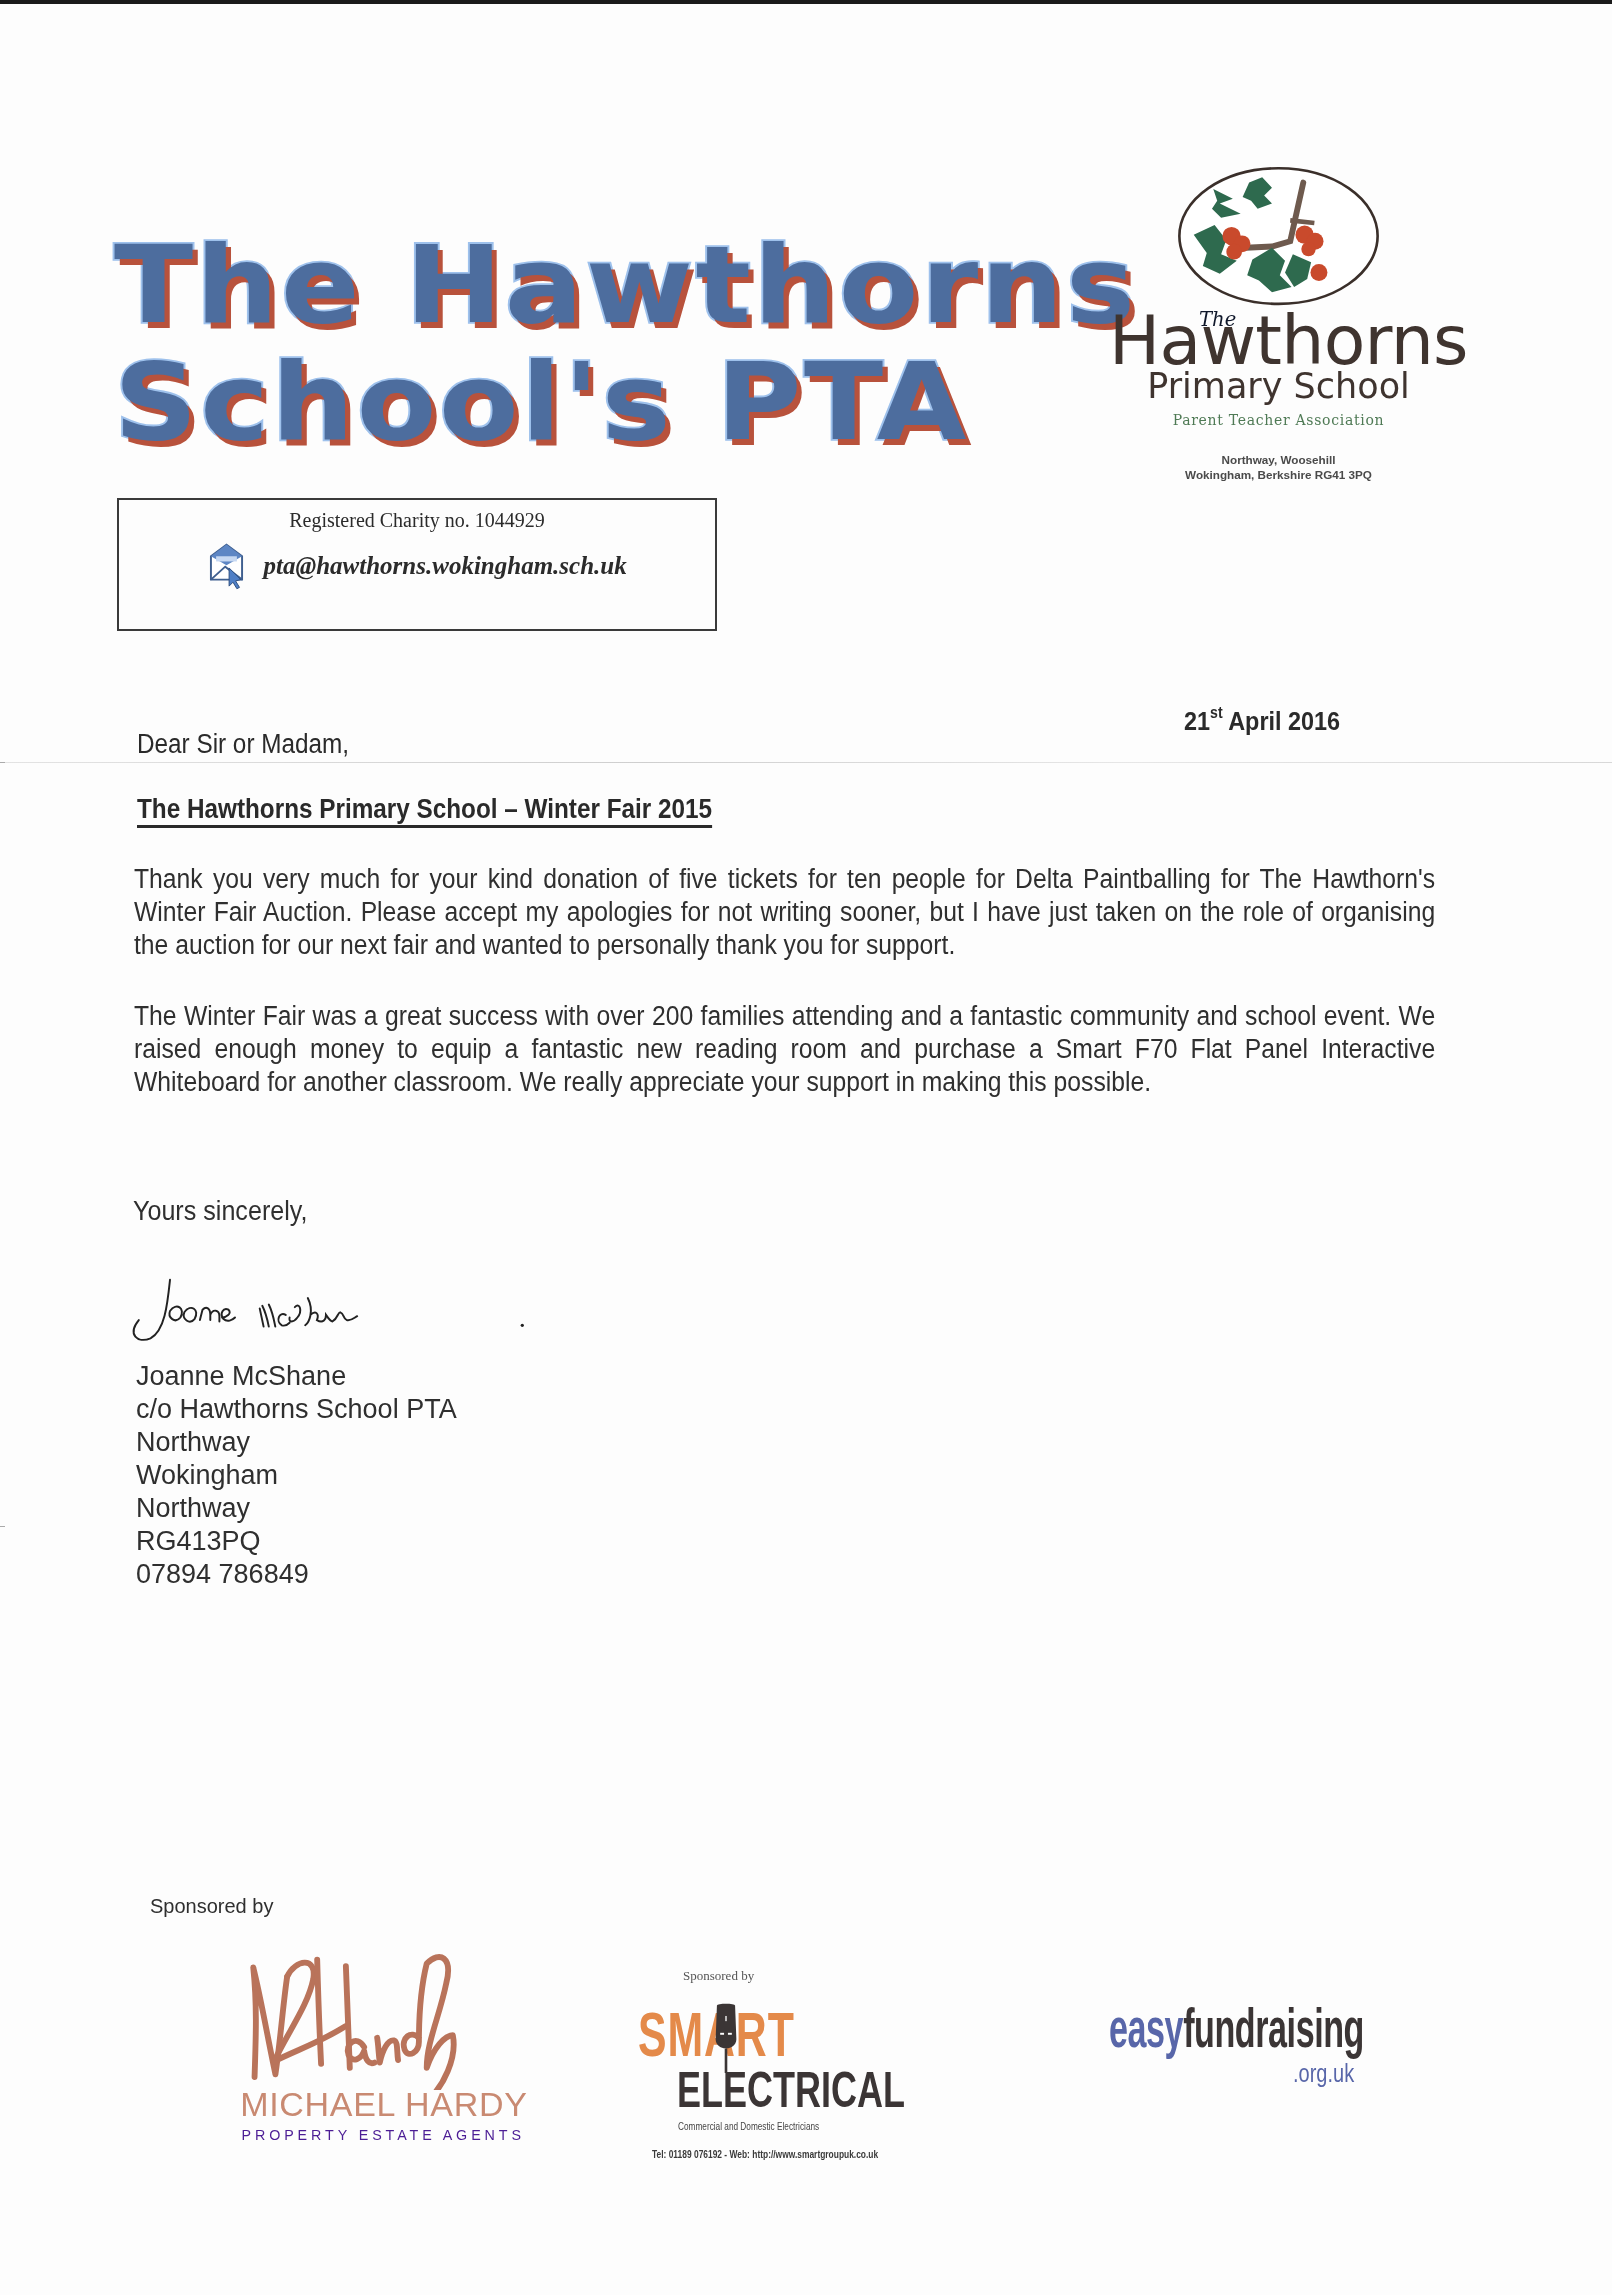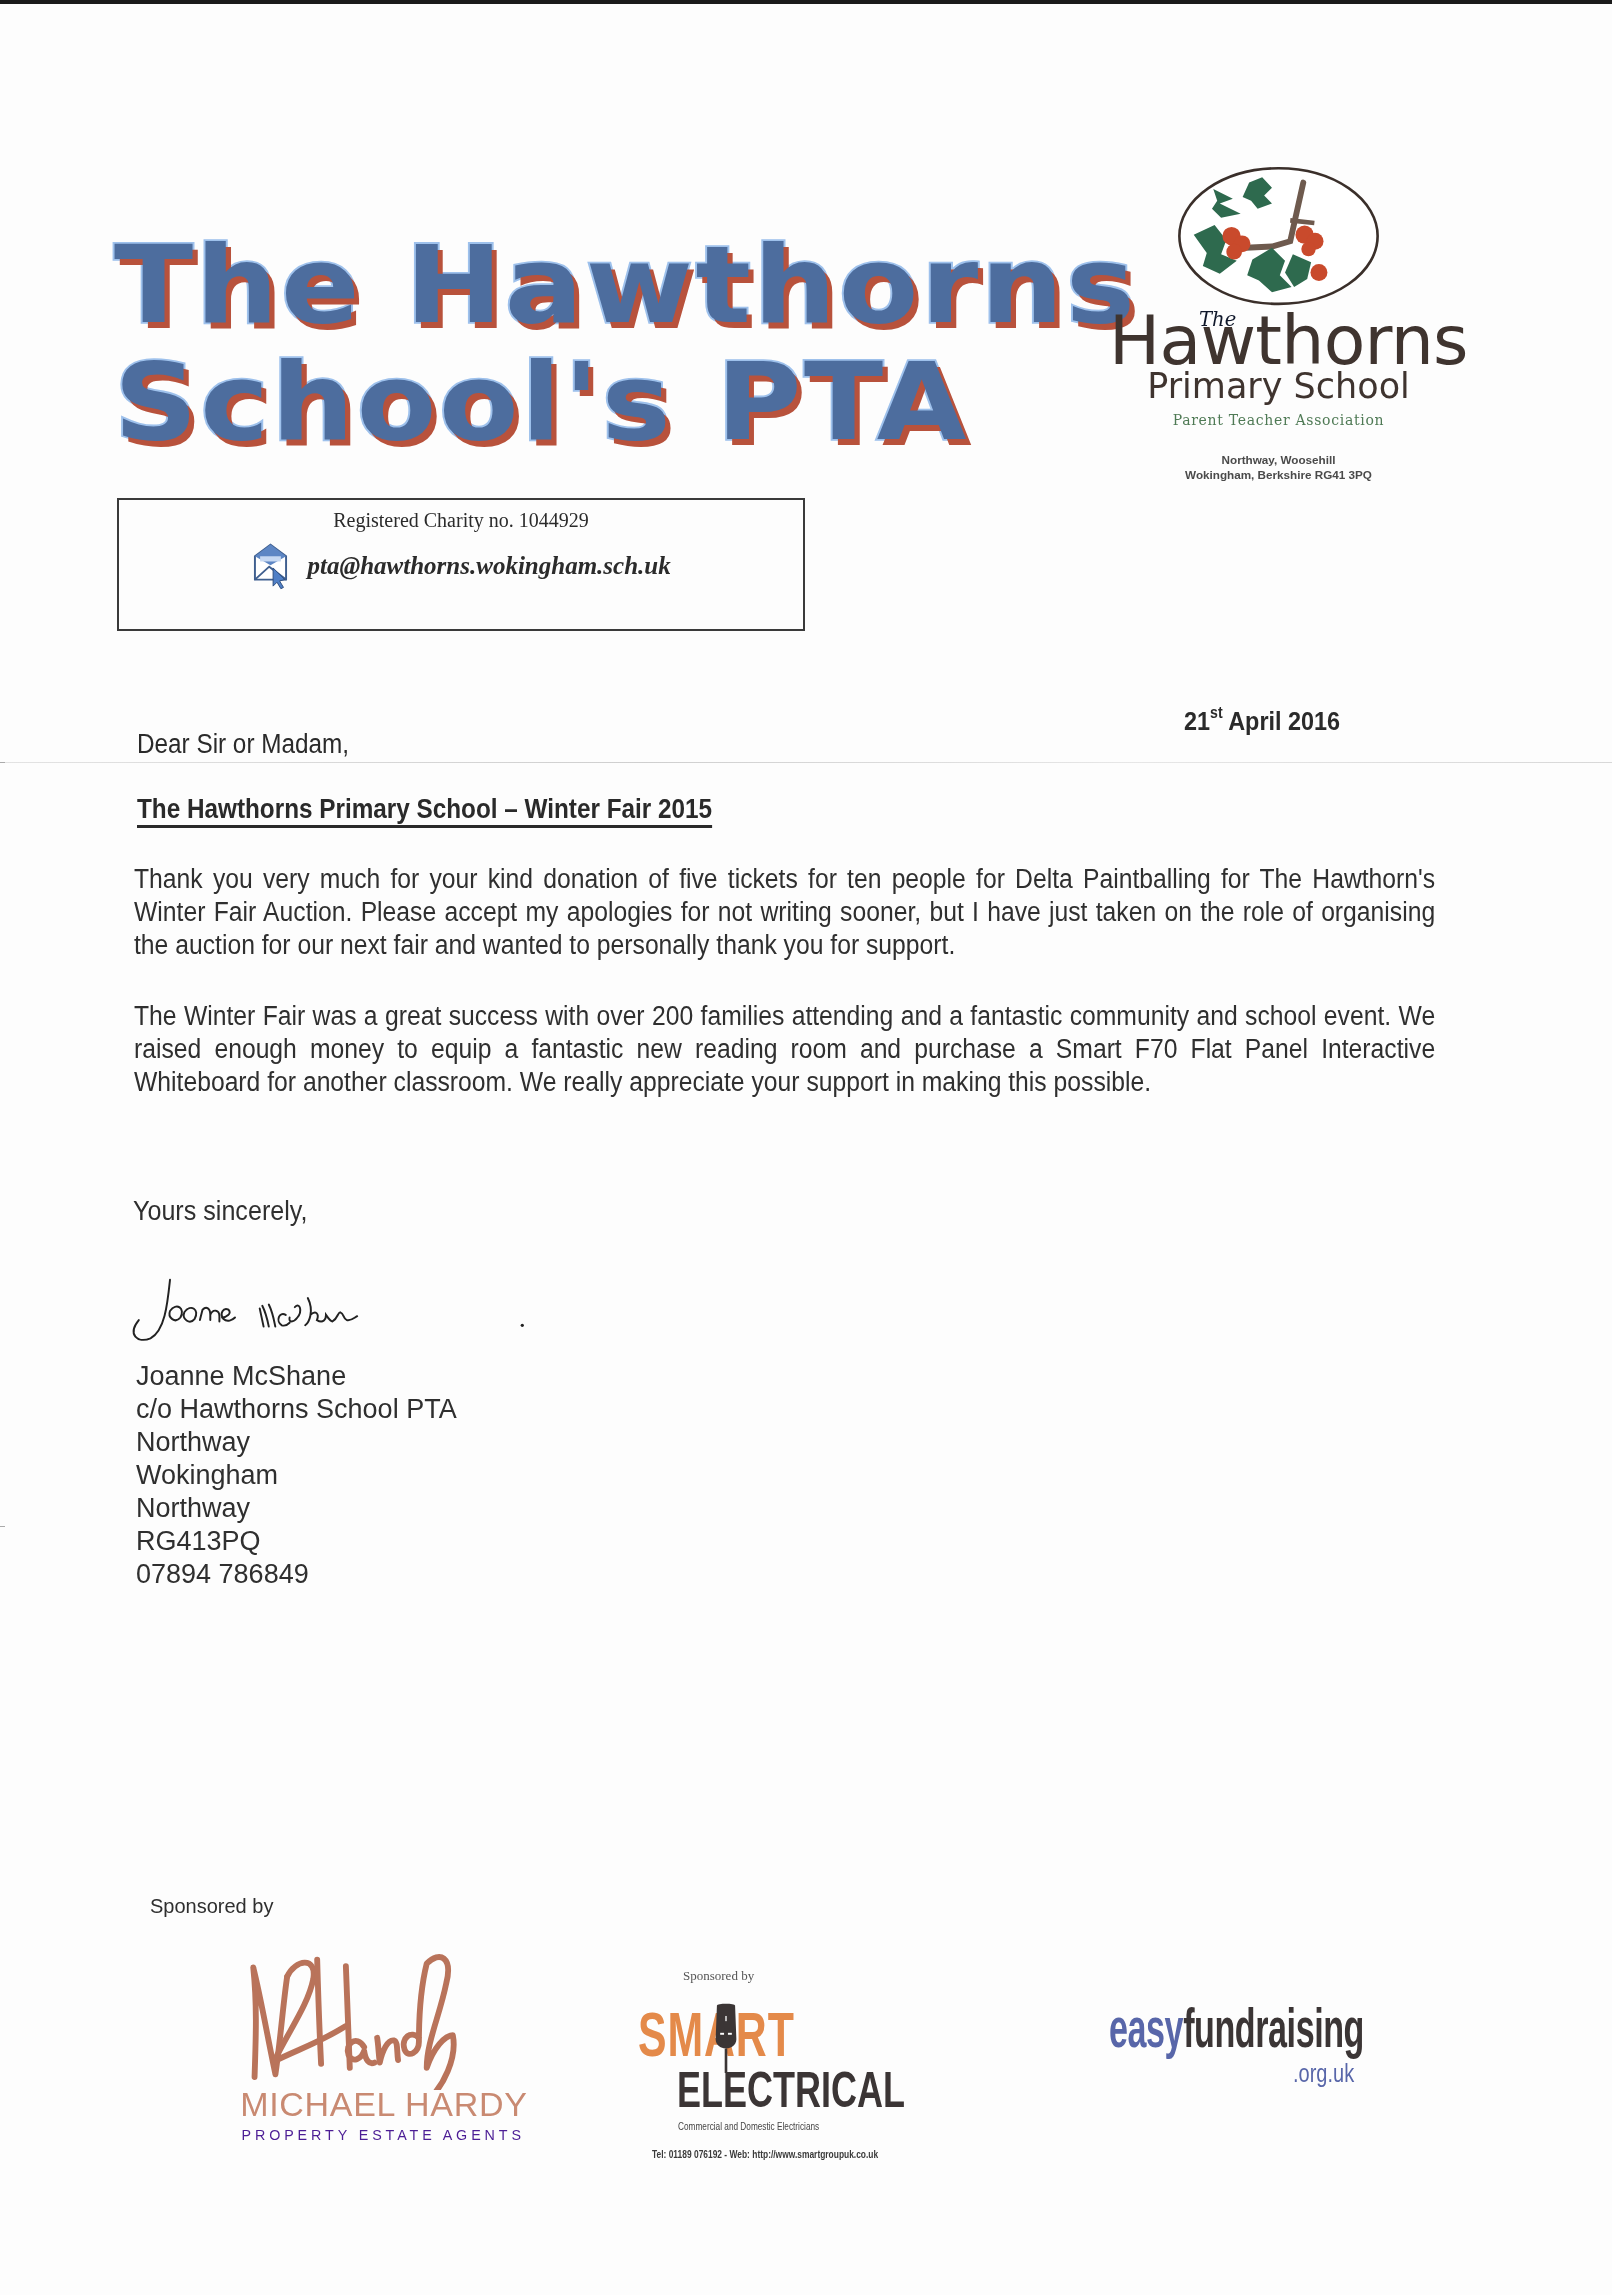--- a/index.html
+++ b/index.html
@@ -22,21 +22,21 @@
     transform: scaleY(0.92); transform-origin: left top;
     -webkit-text-stroke: 3.9px #9ec1ec;
     paint-order: stroke fill;
     text-shadow: 5.2px 5.9px 0 #b8523c;
     white-space: nowrap;
   }
   .headline-line.l2 { margin-top: -19.6px; }
 
   
   .charity-box {
-    position: absolute; left: 117px; top: 498px; width: 688px; height: 133px;
+    position: absolute; left: 117px; top: 498px; width: 600px; height: 133px;
     border: 2px solid #3a3a3a; box-sizing: border-box;
     font-family: "Liberation Serif", serif; text-align: center; color: #2b2b2b;
   }
   .charity-line { font-size: 20px; line-height: 25px; }
   .charity-line.first { margin-top: 7.8px; }
   .email-row { display: flex; align-items: center; justify-content: center; margin-top: 9px; gap: 12px; }
   .email-icon { width: 39px; height: 48px; margin-right: 5.2px; }
   .email-text { font-family: "Liberation Serif", serif; font-style: italic; font-weight: bold; font-size: 25px; color: #2b2b2b; }
 
   

